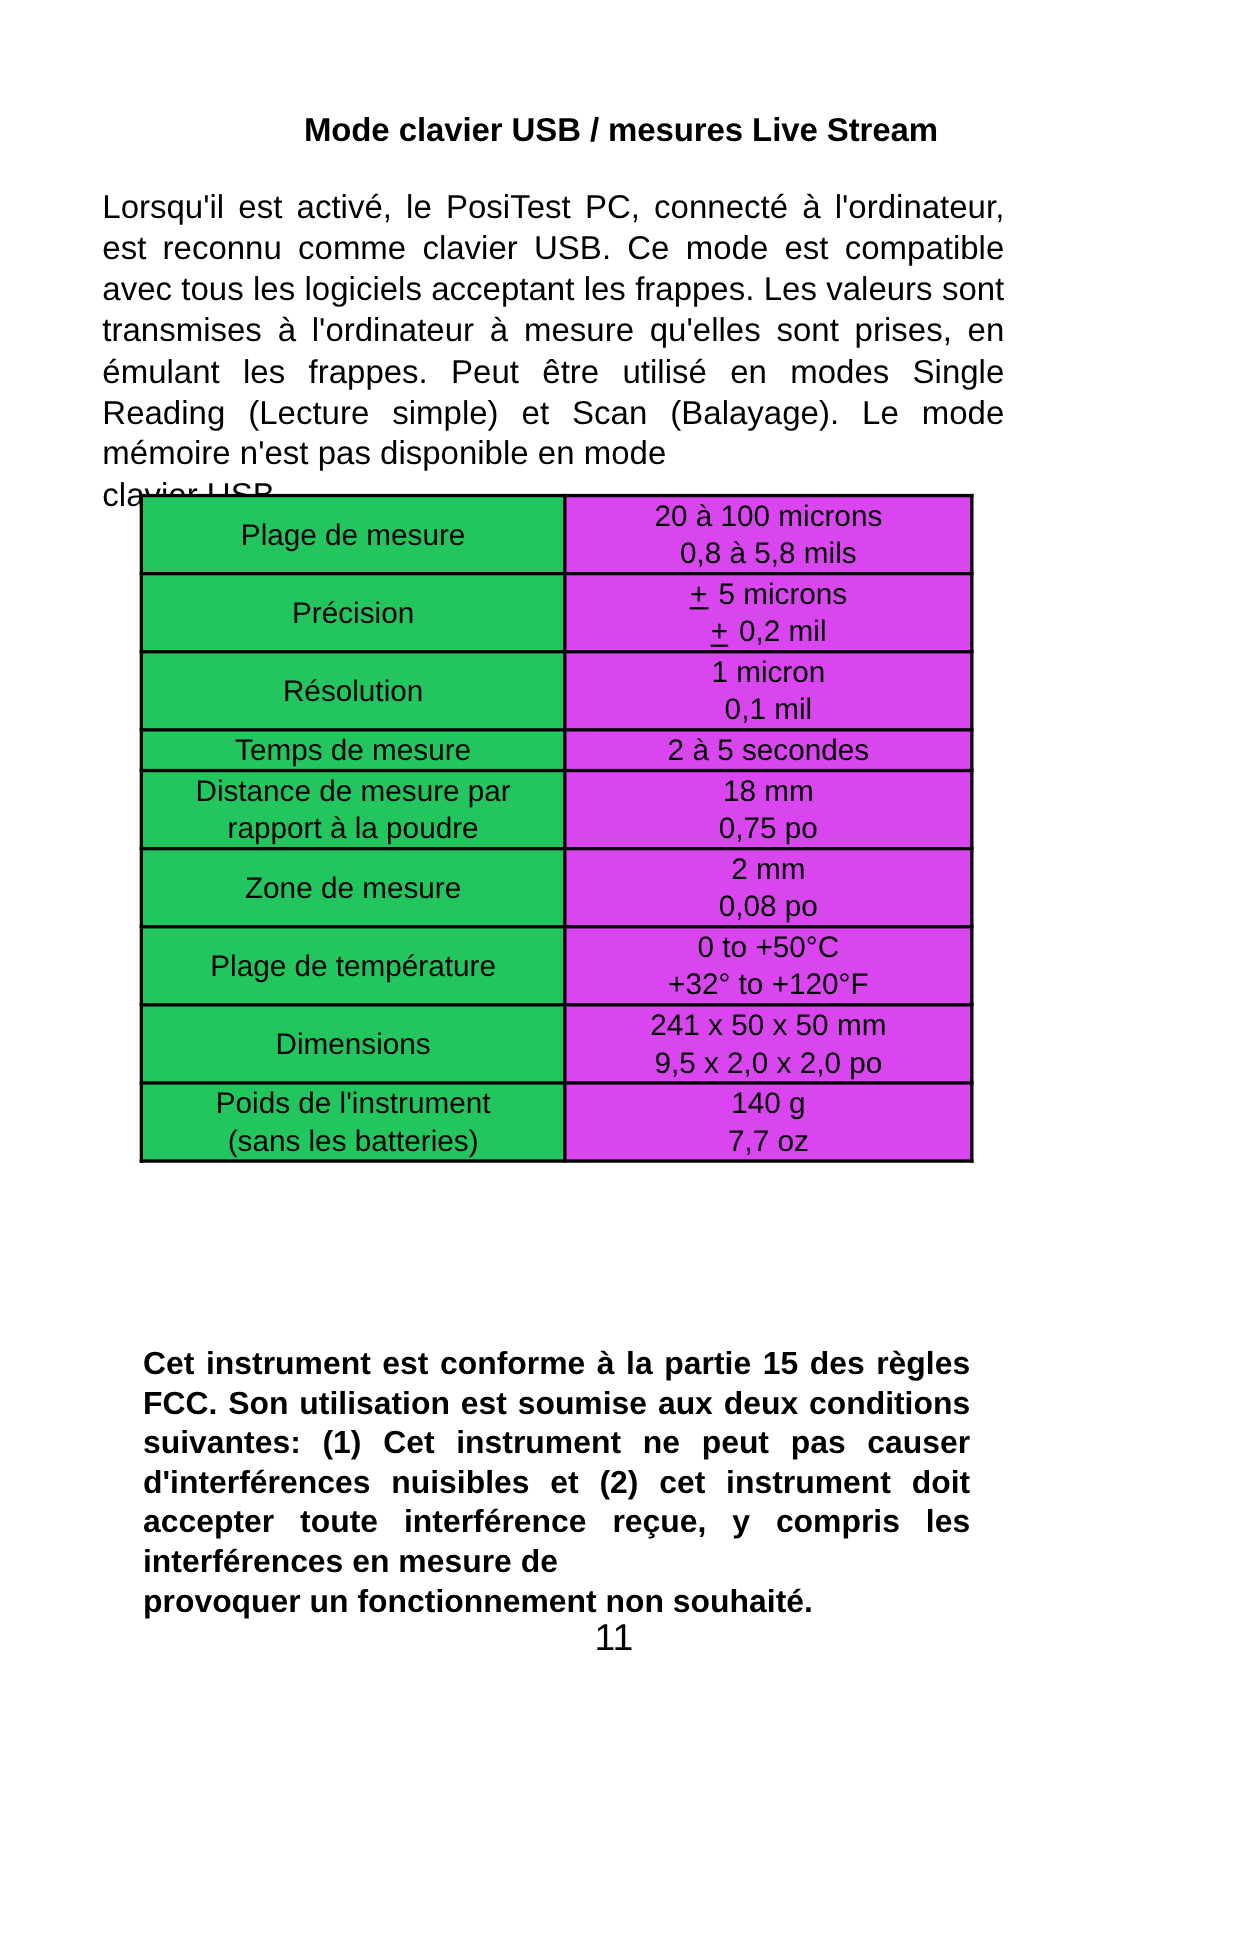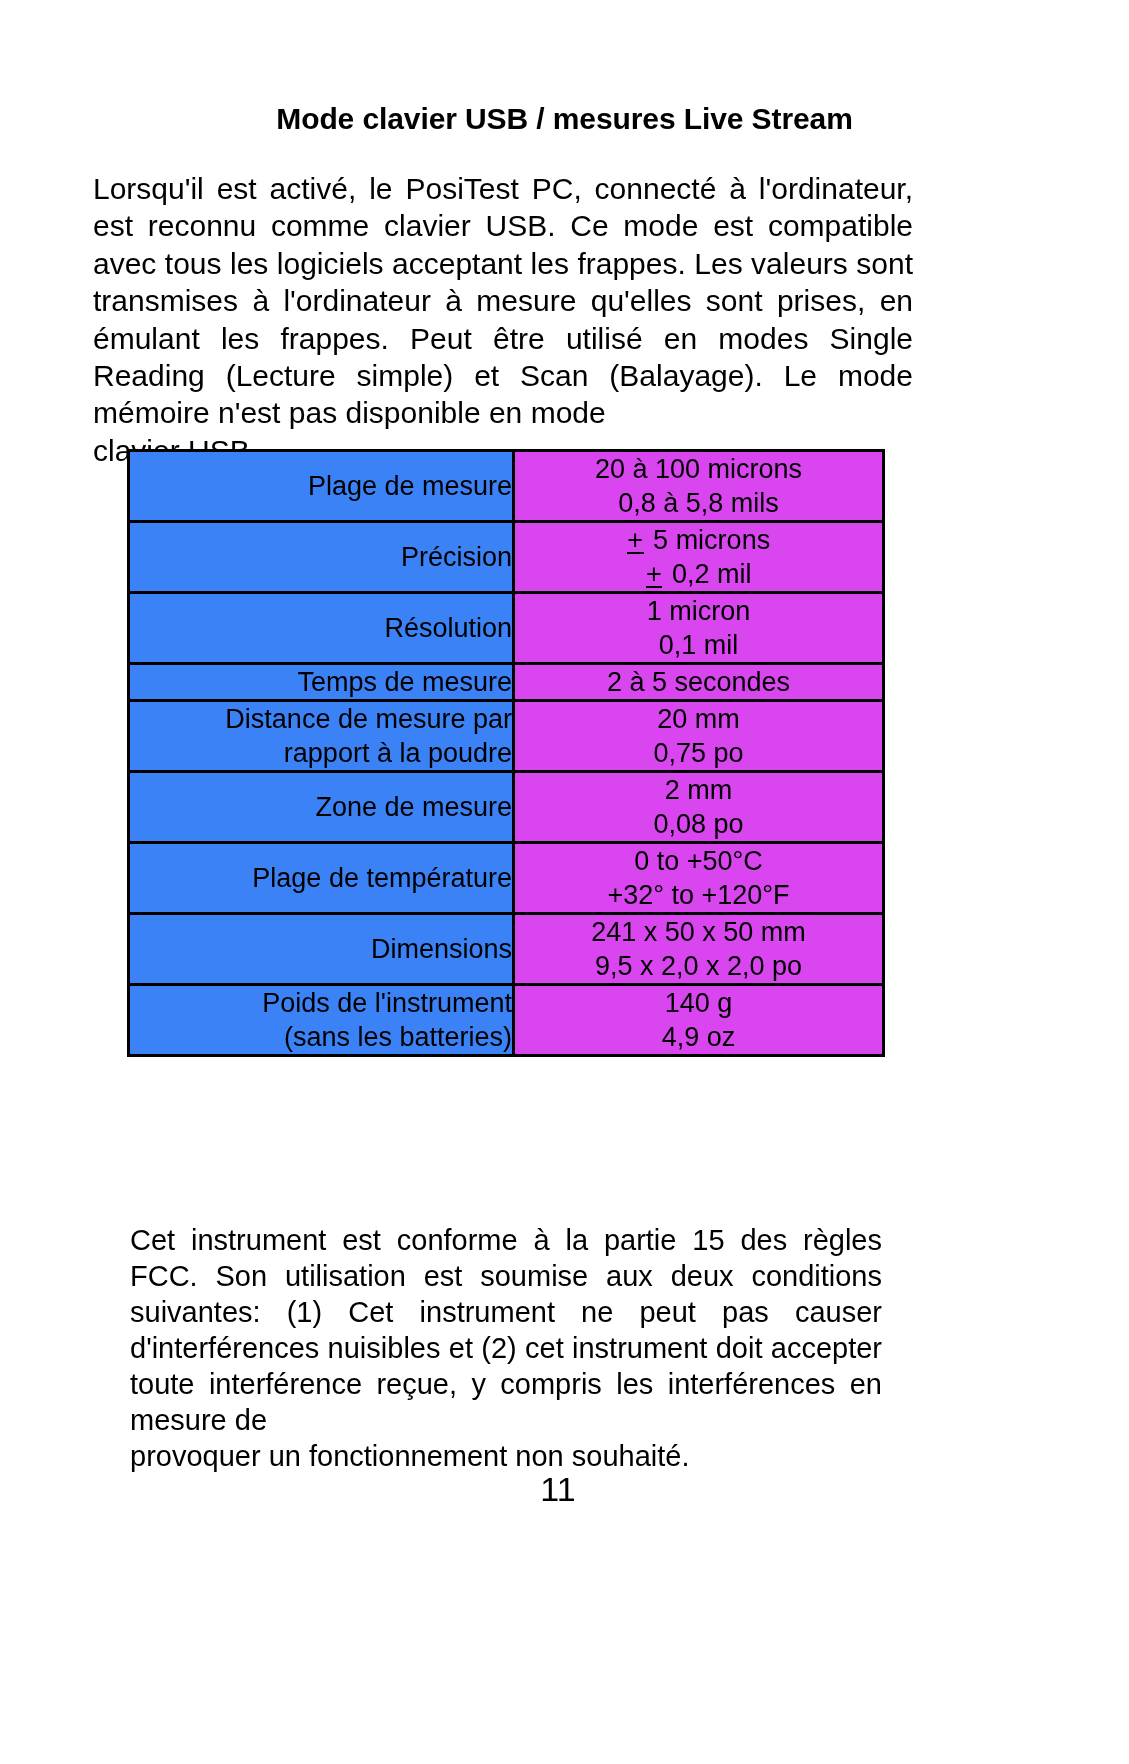--- a/index.html
+++ b/index.html
@@ -74,22 +74,22 @@
     table-layout: fixed;
     border: 3px solid #000000;
   }
   table.spec-table td {
     border: 3px solid #000000;
     padding: 0;
     vertical-align: middle;
   }
   td.spec-label {
     width: 382px;
-    background: #3b82f6;
-    text-align: right;
+    background: #22c55e;
+    text-align: center;
     padding: 9px 18px 9px 10px;
     font-size: 27px;
     line-height: 34px;
   }
   td.spec-value {
     width: 367px;
     background: #d946ef;
     text-align: center;
     padding: 9px 10px;
     font-size: 27px;
@@ -118,20 +118,21 @@
   
   .fcc-paragraph {
     position: absolute;
     left: 130px;
     top: 1193px;
     width: 752px;
     font-size: 29px;
     line-height: 36px;
     text-align: justify;
     text-justify: inter-word;
+    font-weight: bold;
   }
   .fcc-paragraph .last-line {
     display: block;
   }
 
   
   .page-number {
     position: absolute;
     left: 0;
     right: 13px;
@@ -195,21 +196,21 @@
             <span class="val-line">2 à 5 secondes</span>
           </td>
         </tr>
 
         <tr>
           <td class="spec-label">
             <span class="val-line">Distance de mesure par</span>
             <span class="val-line">rapport à la poudre</span>
           </td>
           <td class="spec-value">
-            <span class="val-line">20 mm</span>
+            <span class="val-line">18 mm</span>
             <span class="val-line">0,75 po</span>
           </td>
         </tr>
 
         <tr>
           <td class="spec-label">
             <span>Zone de mesure</span>
           </td>
           <td class="spec-value">
             <span class="val-line">2 mm</span>
@@ -237,21 +238,21 @@
           </td>
         </tr>
 
         <tr>
           <td class="spec-label">
             <span class="val-line">Poids de l'instrument</span>
             <span class="val-line">(sans les batteries)</span>
           </td>
           <td class="spec-value">
             <span class="val-line">140 g</span>
-            <span class="val-line">4,9 oz</span>
+            <span class="val-line">7,7 oz</span>
           </td>
         </tr>
       </tbody>
     </table>
   </div>
 
 
   <p class="fcc-paragraph">
     <span>Cet instrument est conforme à la partie 15 des règles FCC. Son utilisation est soumise aux deux conditions suivantes: (1) Cet instrument ne peut pas causer d'interférences nuisibles et (2) cet instrument doit accepter toute interférence reçue, y compris les interférences en mesure de</span>
     <span class="last-line">provoquer un fonctionnement non souhaité.</span>

